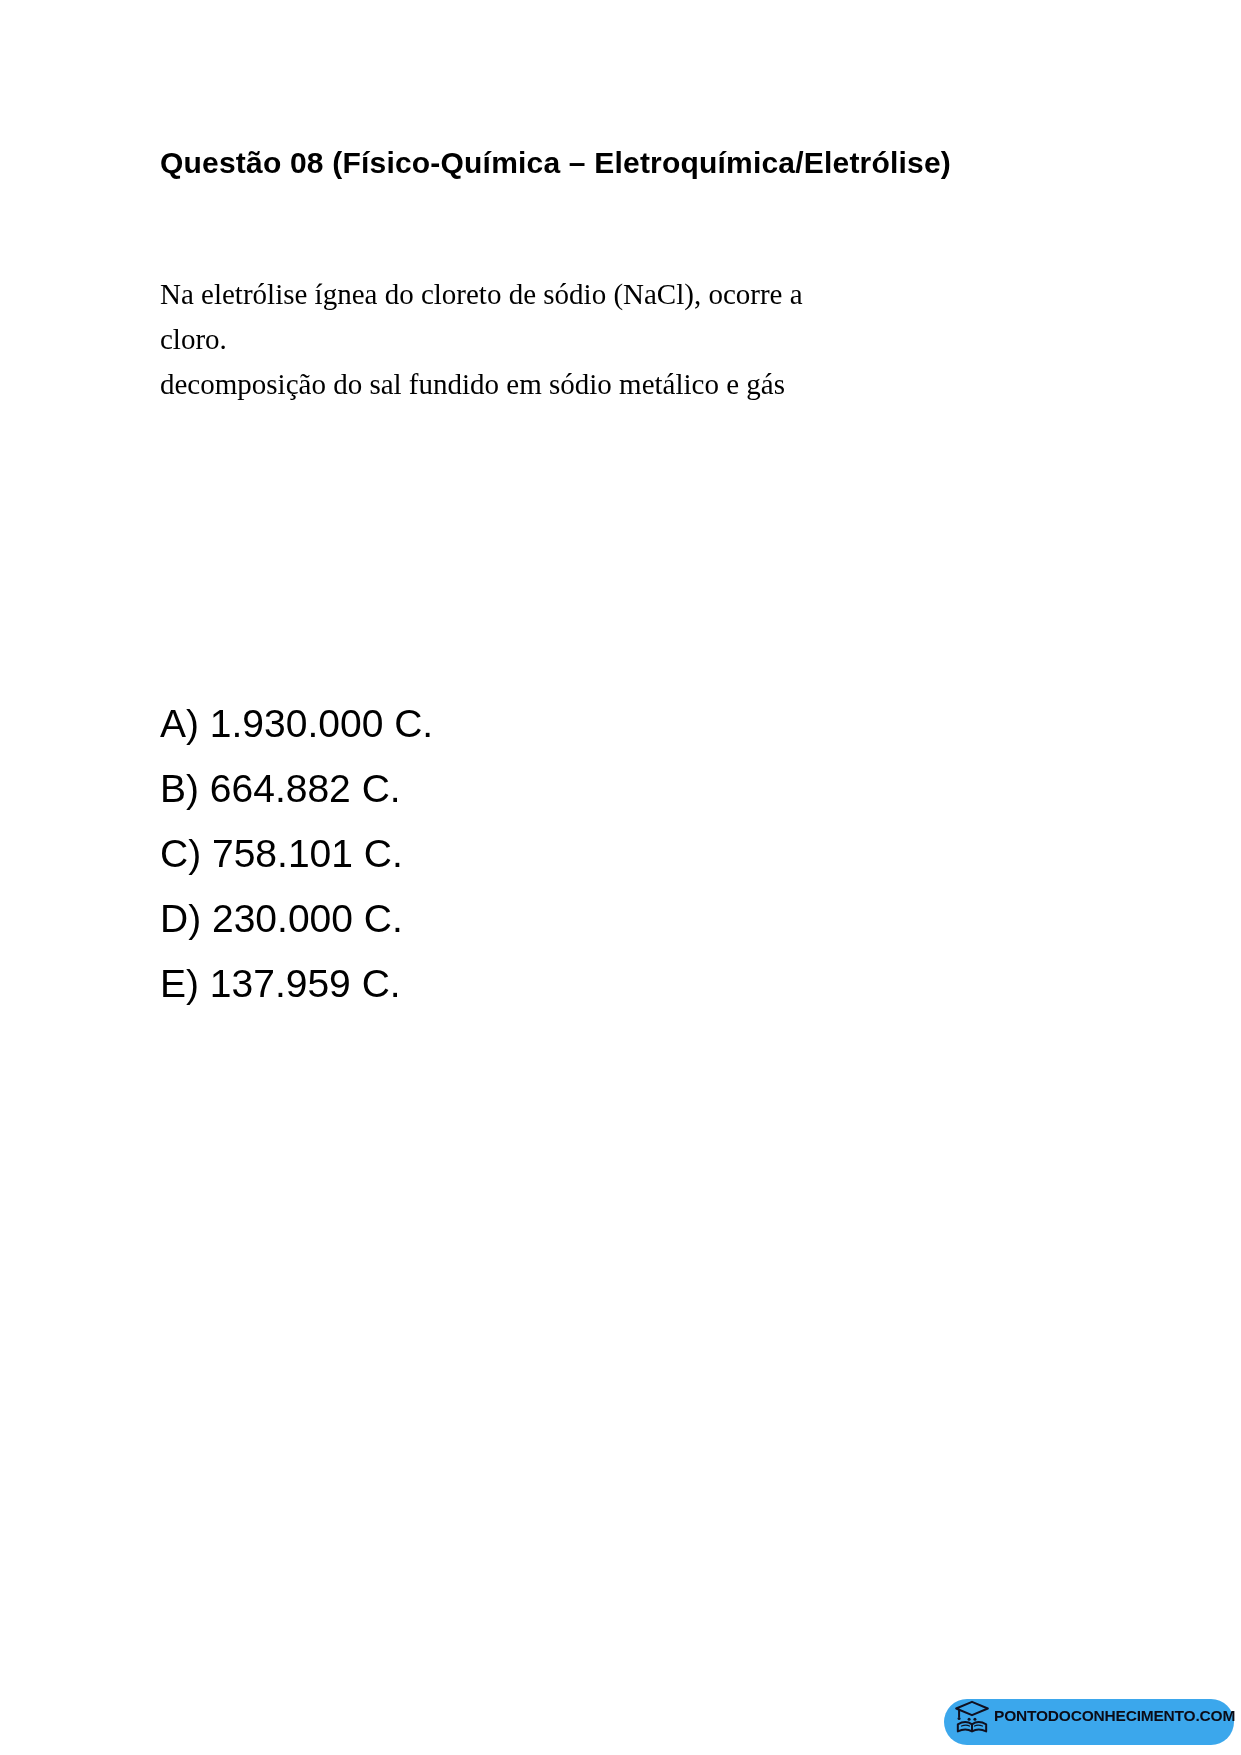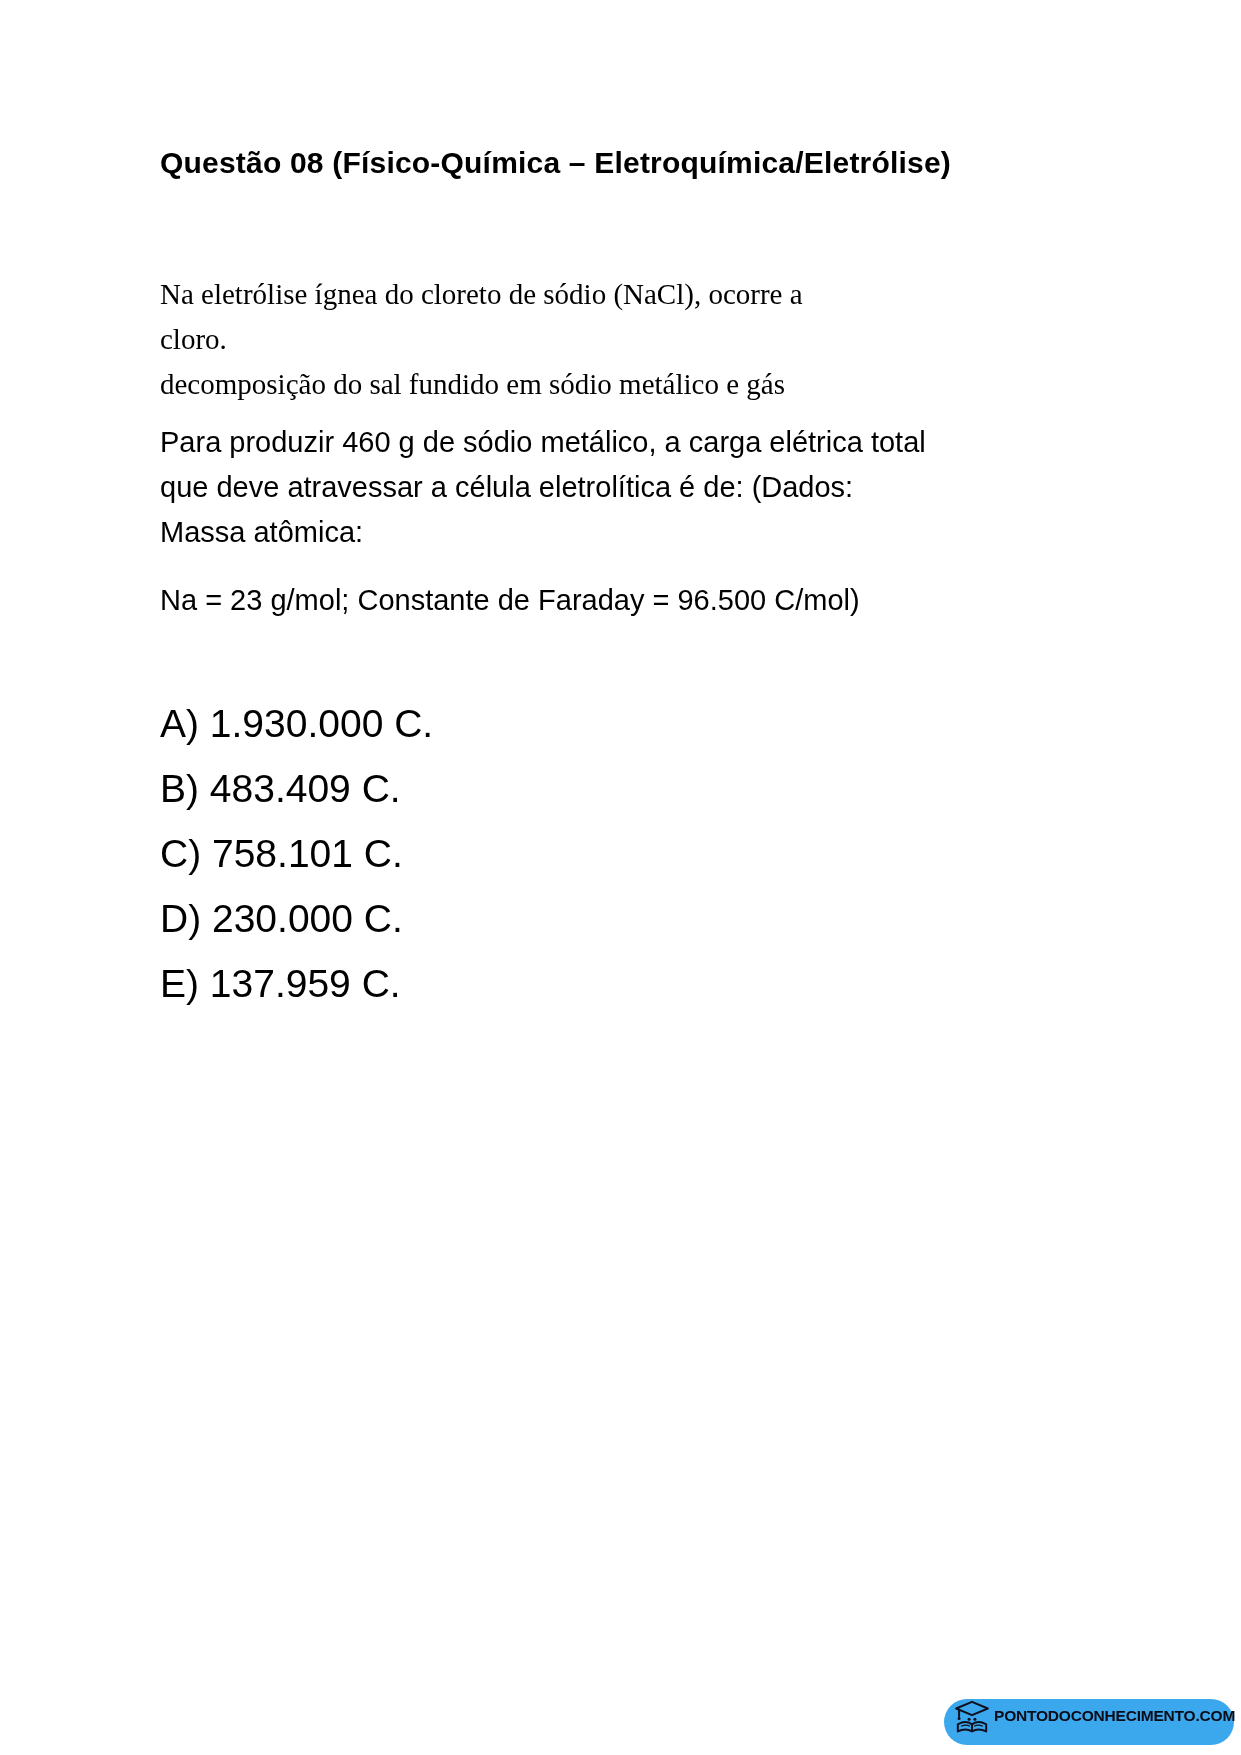--- a/index.html
+++ b/index.html
@@ -81,33 +81,25 @@
 <div class="page">
 
   <h1 class="title">Questão 08 (Físico-Química – Eletroquímica/Eletrólise)</h1>
 
   <p class="para para-1">
     <span class="line">Na eletrólise ígnea do cloreto de sódio (NaCl), ocorre a</span>
     <span class="line">cloro.</span>
     <span class="line">decomposição do sal fundido em sódio metálico e gás</span>
   </p>
 
-  <p class="para para-2">
-    <span class="line">Para produzir 460 g de sódio metálico, a carga elétrica total</span>
-    <span class="line">que deve atravessar a célula eletrolítica é de: (Dados:</span>
-    <span class="line">Massa atômica:</span>
-  </p>
 
-  <p class="para para-3">
-    <span class="line">Na = 23 g/mol; Constante de Faraday = 96.500 C/mol)</span>
-  </p>
 
   <div class="options">
     <div class="option">A) 1.930.000 C.</div>
-    <div class="option">B) 483.409 C.</div>
+    <div class="option">B) 664.882 C.</div>
     <div class="option">C) 758.101 C.</div>
     <div class="option">D) 230.000 C.</div>
     <div class="option">E) 137.959 C.</div>
   </div>
 
   <div class="site-badge" style="background: rgb(59, 167, 236);">
     <span class="badge-icon">
       <svg viewBox="0 0 48 48" width="40" height="40" aria-hidden="true">
         <g fill="none" stroke="#101020" stroke-width="2.4" stroke-linejoin="round" stroke-linecap="round">
           <path d="M24 7 L43 15 L24 23 L5 15 Z"></path>

